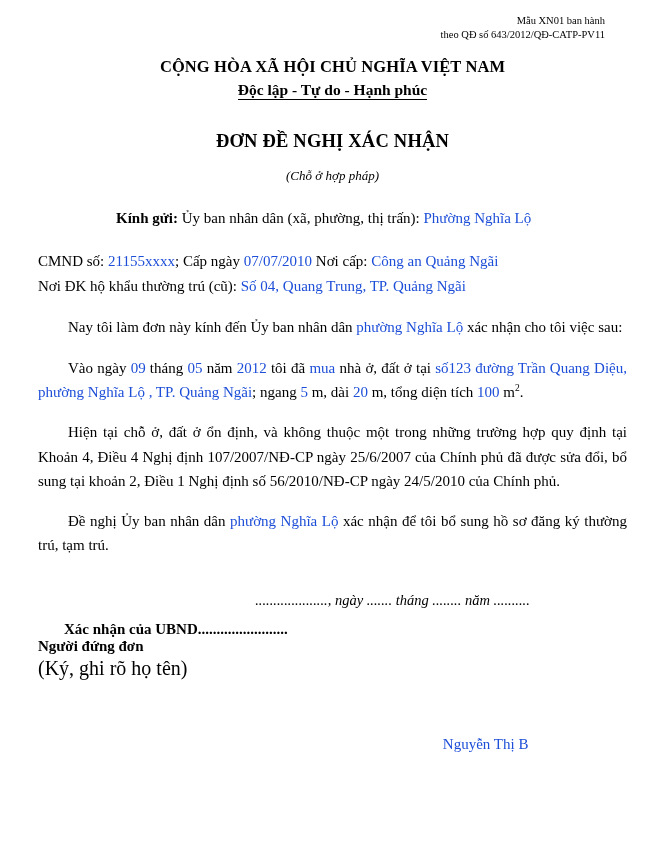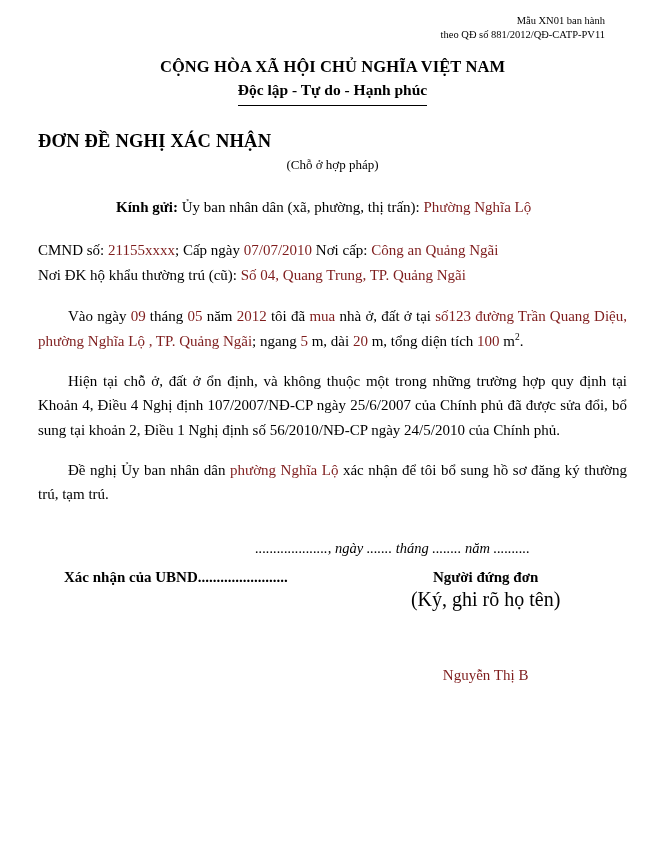--- a/index.html
+++ b/index.html
@@ -15,21 +15,21 @@
     position: relative;
     overflow: hidden;
   }
   .page {
     width: 665px;
     height: 696px;
     position: relative;
     box-sizing: border-box;
     padding: 10px 38px 0 38px;
   }
-  .red { color: #7f1d1d; font-family: Liberation Serif, serif; }
+  .red { color: #1d4ed8; font-family: Liberation Serif, serif; }
 
   
   .form-code {
     text-align: right;
     font-size: 10.5px;
     line-height: 1.38;
     margin-top: 4px;
     margin-right: 22px;
     font-family: "Liberation Serif", serif;
   }
@@ -43,34 +43,36 @@
     letter-spacing: 0.1px;
   }
   .national-sub {
     text-align: center;
     font-weight: bold;
     font-size: 15.5px;
     margin-top: 4px;
   }
   .national-sub span {
     border-bottom: 1px solid #000;
-    padding-bottom: 7px;
+    padding-bottom: 1px;
   }
 
   
   .doc-title {
+    text-align: center;
     font-weight: bold;
     font-size: 18.5px;
     margin-top: 32px;
     letter-spacing: 0.2px;
   }
   .doc-subtitle {
     text-align: center;
     font-size: 13px;
-    margin-top: 5px;
+    margin-top: 16px;
+    font-style: italic;
   }
 
   
   .recipient {
     margin-top: 26px;
     padding-left: 78px;
     font-size: 15px;
   }
   .recipient .label {
     font-weight: bold;
@@ -106,31 +108,32 @@
     font-size: 14.5px;
     margin-top: 34px;
     padding-left: 120px;
   }
 
   
   .sign-row {
     margin-top: 12px;
     display: flex;
     font-size: 15px;
+    flex-direction: column;
   }
   .sign-left {
     width: 52%;
     text-align: left;
     padding-left: 26px;
     font-weight: bold;
     box-sizing: border-box;
   }
   .sign-right {
     width: 48%;
-    text-align: center;
+    text-align: left;
     box-sizing: border-box;
   }
   .sign-right .title {
     font-weight: bold;
   }
   .sign-right .note {
     font-weight: normal;
     font-size: 20px;
     margin-top: 2px;
   }
@@ -141,21 +144,21 @@
     padding-left: 52%;
   }
 </style>
 </head>
 <body>
 
 <div class="page">
 
   <div class="form-code">
     <div>Mẫu XN01 ban hành</div>
-    <div>theo QĐ số 881/2012/QĐ-CATP-PV11</div>
+    <div>theo QĐ số 643/2012/QĐ-CATP-PV11</div>
   </div>
 
   <div class="national">CỘNG HÒA XÃ  HỘI CHỦ NGHĨA VIỆT NAM</div>
   <div class="national-sub"><span>Độc lập - Tự do - Hạnh phúc</span></div>
 
   <div class="doc-title">ĐƠN ĐỀ NGHỊ XÁC NHẬN</div>
   <div class="doc-subtitle">(Chỗ ở hợp pháp)</div>
 
   <div class="recipient">
     <span class="label">Kính gửi:</span>
@@ -170,20 +173,25 @@
       <span class="red">07/07/2010</span>
       <span>Nơi cấp:</span>
       <span class="red">Công an Quảng Ngãi</span>
     </div>
     <div class="field-line">
       <span>Nơi ĐK  hộ khẩu thường trú (cũ):</span>
       <span class="red">Số 04, Quang Trung, TP. Quảng Ngãi</span>
     </div>
   </div>
 
+  <div class="para">
+    <span>Nay tôi làm đơn này kính đến Ủy ban nhân dân</span>
+    <span class="red">phường Nghĩa Lộ</span>
+    <span>xác nhận cho tôi việc sau:</span>
+  </div>
 
   <div class="para">
     <span>Vào ngày</span>
     <span class="red">09</span>
     <span>tháng</span>
     <span class="red">05</span>
     <span>năm</span>
     <span class="red">2012</span>
     <span>tôi  đã</span>
     <span class="red">mua</span>

